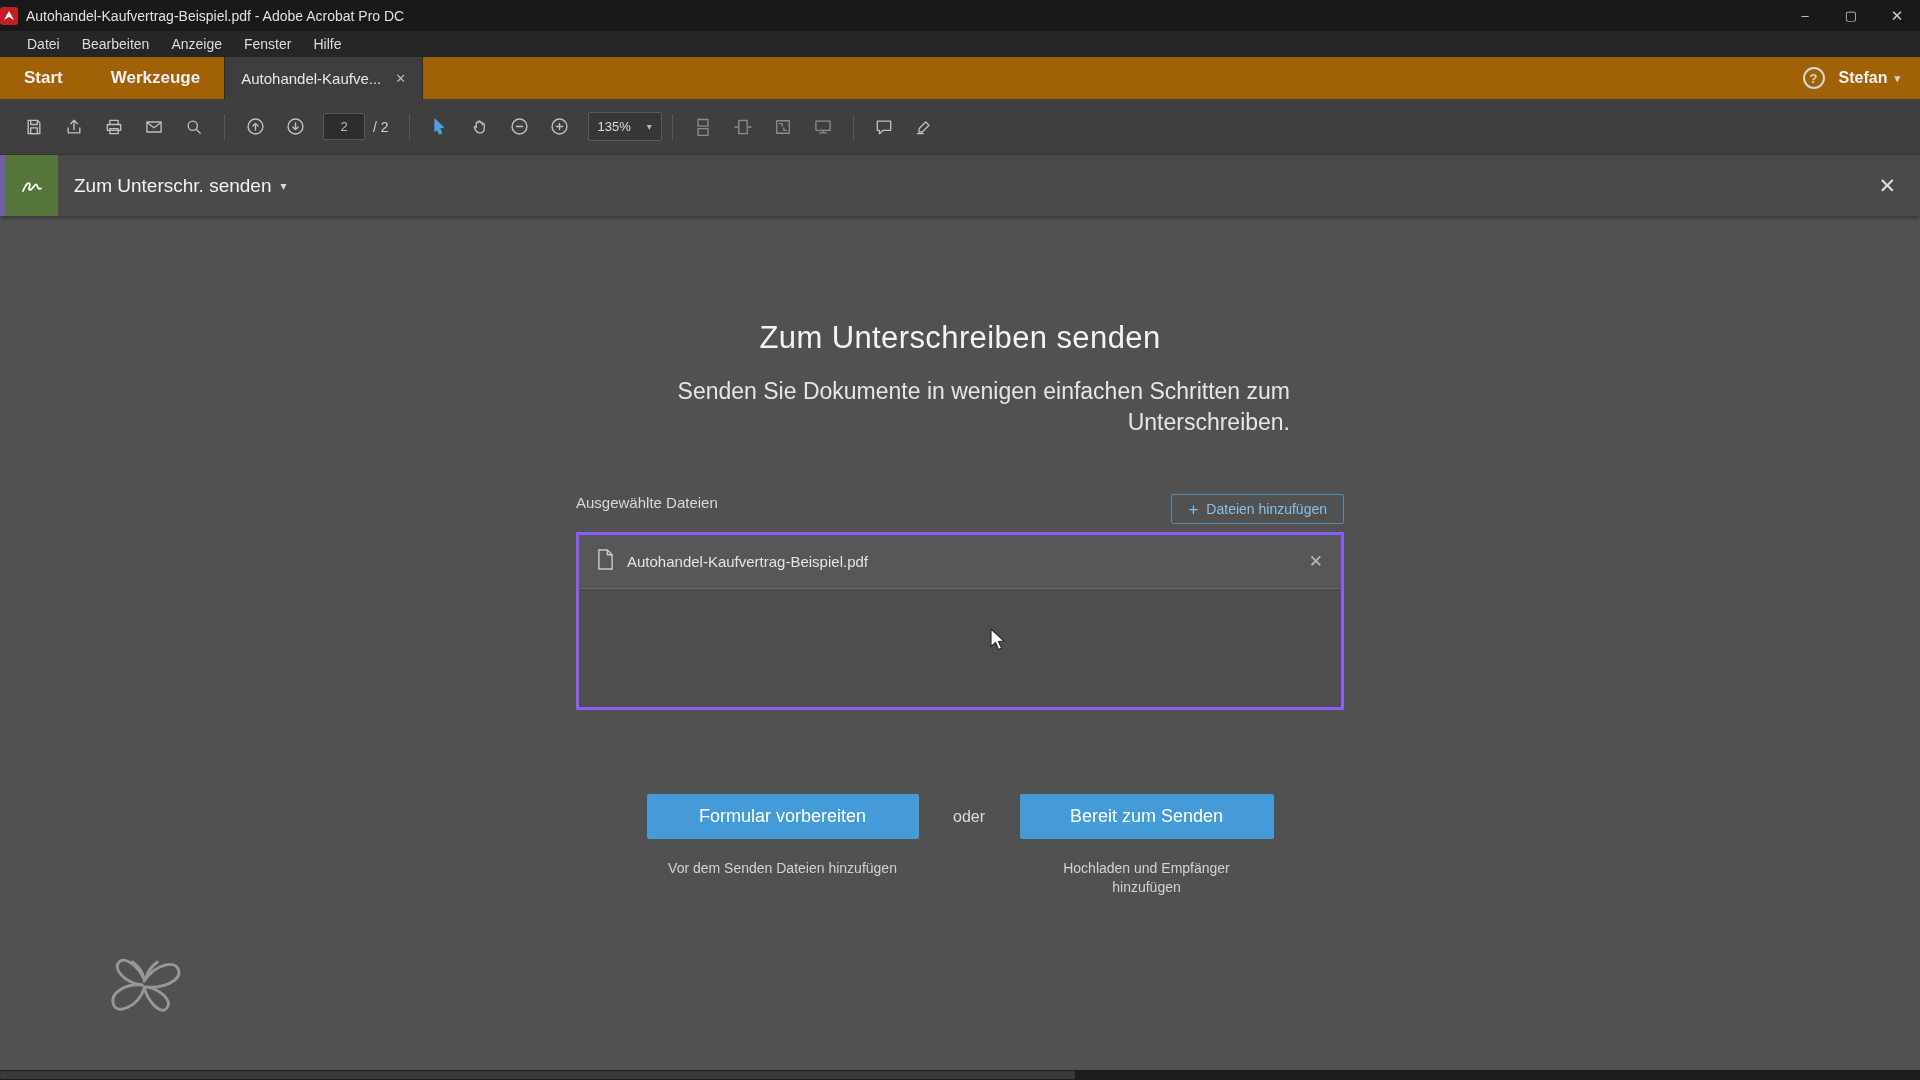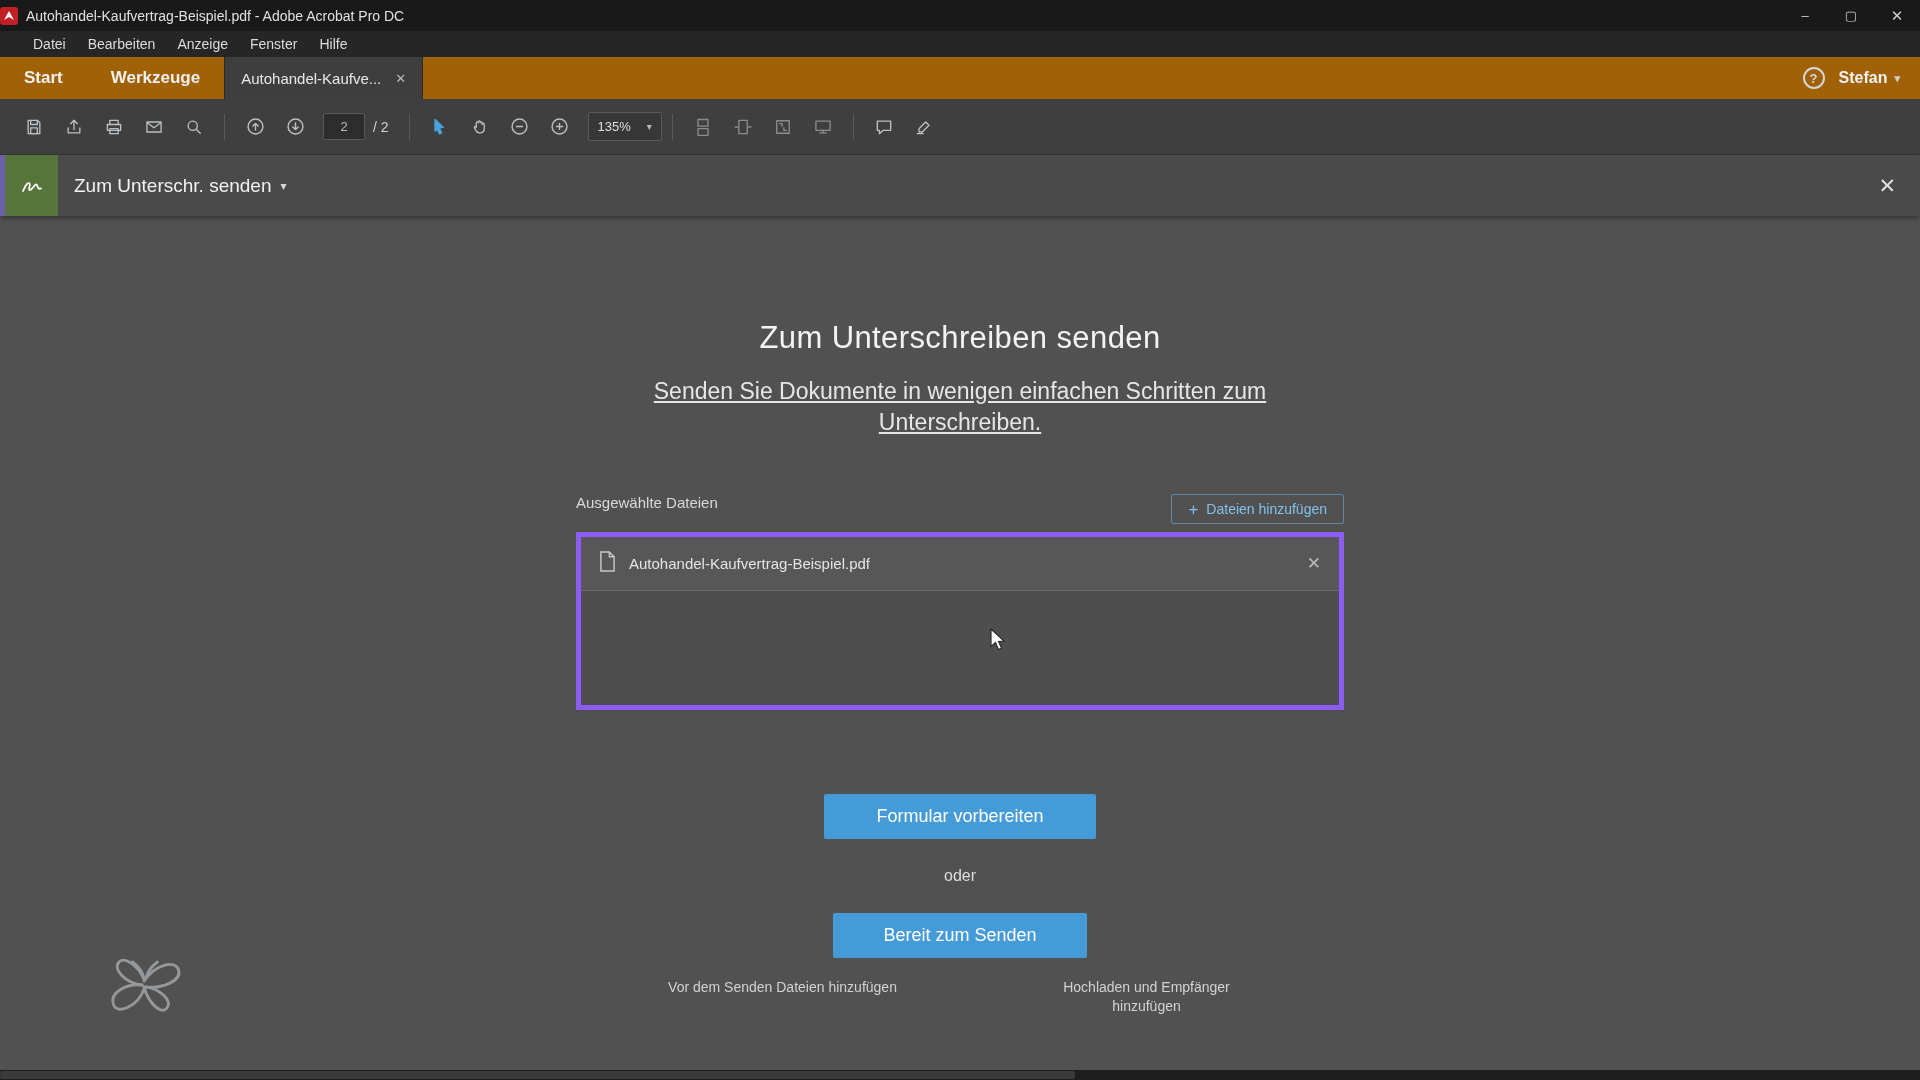--- a/index.html
+++ b/index.html
@@ -8,21 +8,21 @@
   .app { position:relative; width:1920px; height:1080px; display:flex; flex-direction:column; }
 
   
   .titlebar { height:31px; background:#191919; display:flex; align-items:center; padding-left:0; color:#e0e0e0; font-size:14px; flex:0 0 auto; }
   .pdf-logo { width:18px; height:18px; margin-right:8px; display:flex; align-items:center; justify-content:center; }
   .window-controls { margin-left:auto; display:flex; height:100%; }
   .wc-btn { width:46px; height:100%; display:flex; align-items:center; justify-content:center; color:#cfcfcf; font-size:13px; }
   .wc-close { font-size:15px; }
 
   
-  .menubar { height:26px; background:#262626; display:flex; align-items:center; padding-left:22px; color:#dcdcdc; font-size:14px; flex:0 0 auto; }
+  .menubar { height:26px; background:#262626; display:flex; align-items:center; padding-left:16px; color:#dcdcdc; font-size:14px; flex:0 0 auto; }
   .menu-item { padding:0 11px; height:100%; display:flex; align-items:center; }
 
   
   .tabbar { height:42px; background:#a16207; display:flex; align-items:stretch; color:#e6e6e6; flex:0 0 auto; }
   .tab-simple { padding:0 24px; display:flex; align-items:center; font-size:17px; font-weight:bold; color:#f0f0f0; }
   .doc-tab { background:#3e3e3e; border-left:1px solid #2a2a2a; border-right:1px solid #2a2a2a; display:flex; align-items:center; gap:14px; padding:0 16px; max-width:230px; }
   .doc-tab-label { font-size:15px; color:#e8e8e8; white-space:nowrap; overflow:hidden; text-overflow:ellipsis; max-width:160px; }
   .doc-tab-close { color:#b9b9b9; font-size:13px; }
   .tab-right { margin-left:auto; display:flex; align-items:center; gap:14px; padding-right:20px; }
   .help-icon { width:22px; height:22px; border-radius:50%; border:2px solid #d6d6d6; color:#d6d6d6; font-size:13px; font-weight:bold; display:flex; align-items:center; justify-content:center; }
@@ -44,31 +44,31 @@
   .toolheader { height:61px; background:#4a4a4a; display:flex; align-items:center; box-shadow:0 2px 4px rgba(0,0,0,0.35); flex:0 0 auto; position:relative; z-index:2; }
   .tool-icon-block { width:58px; height:61px; background:#56753a; border-left:5px solid #6b5fa8; display:flex; align-items:center; justify-content:center; }
   .tool-title { margin-left:16px; display:flex; align-items:center; gap:9px; color:#f2f2f2; font-size:19px; }
   .tool-title .caret { font-size:12px; color:#d9d9d9; }
   .tool-close { margin-left:auto; margin-right:24px; color:#dedede; font-size:21px; font-weight:300; }
 
   
   .main { flex:1 1 auto; background:#515151; position:relative; overflow:hidden; }
   .content { width:768px; margin:0 auto; }
   .heading { margin-top:104px; text-align:center; font-size:31px; font-weight:300; letter-spacing:0.4px; color:#f3f3f3; }
-  .subheading { margin:20px auto 0; width:660px; text-align:center; font-size:23px; font-weight:300; color:#e6e6e6; line-height:1.35;text-decoration:underline; }
+  .subheading { margin:20px auto 0; width:660px; text-align:right; font-size:23px; font-weight:300; color:#e6e6e6; line-height:1.35; }
   .files-header { margin-top:56px; display:flex; justify-content:space-between; align-items:flex-start; }
   .selected-label { color:#d9d9d9; font-size:15px; padding-bottom:6px; }
   .add-files-btn { display:flex; align-items:center; gap:8px; height:30px; padding:0 16px; background:transparent; border:1px solid #5f86a5; border-radius:2px; color:#82c1ea; font-size:14px; cursor:default; }
   .add-files-btn .plus { font-size:17px; line-height:1; }
-  .file-box { margin-top:8px; height:178px; border:5px solid #8b5cf6; background:#4e4e4e; }
+  .file-box { margin-top:8px; height:178px; border:3px solid #8b5cf6; background:#4e4e4e; }
   .file-row { height:54px; background:#575757; border-bottom:1px solid #696969; display:flex; align-items:center; padding:0 18px; gap:13px; }
   .file-icon svg { stroke:#c9c9c9; fill:none; stroke-width:1.5; }
   .file-name { color:#e4e4e4; font-size:15px; }
   .file-remove { margin-left:auto; color:#b8b8b8; font-size:17px; }
-  .actions { margin-top:84px; display:flex; align-items:center; justify-content:center; gap:28px;flex-direction:column; }
+  .actions { margin-top:84px; display:flex; align-items:center; justify-content:center; gap:28px; }
   .btn-primary { height:45px; border:none; border-radius:2px; background:#459bd7; color:#ffffff; font-size:18px; font-family:"Liberation Sans", sans-serif; cursor:default; }
   .btn-prepare { width:272px; }
   .btn-send { width:254px; }
   .or-label { width:45px; text-align:center; color:#dedede; font-size:16px; }
   .captions { margin-top:20px; display:flex; justify-content:center; gap:28px; }
   .cap { font-size:14px; color:#d2d2d2; text-align:center; line-height:1.35; }
   .cap-left { width:272px; }
   .cap-spacer { width:45px; }
   .cap-right { width:254px; }
   .cap-right .inner { max-width:175px; margin:0 auto; }

